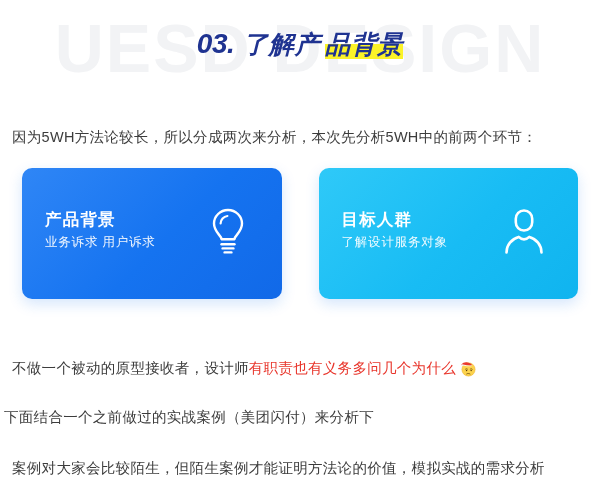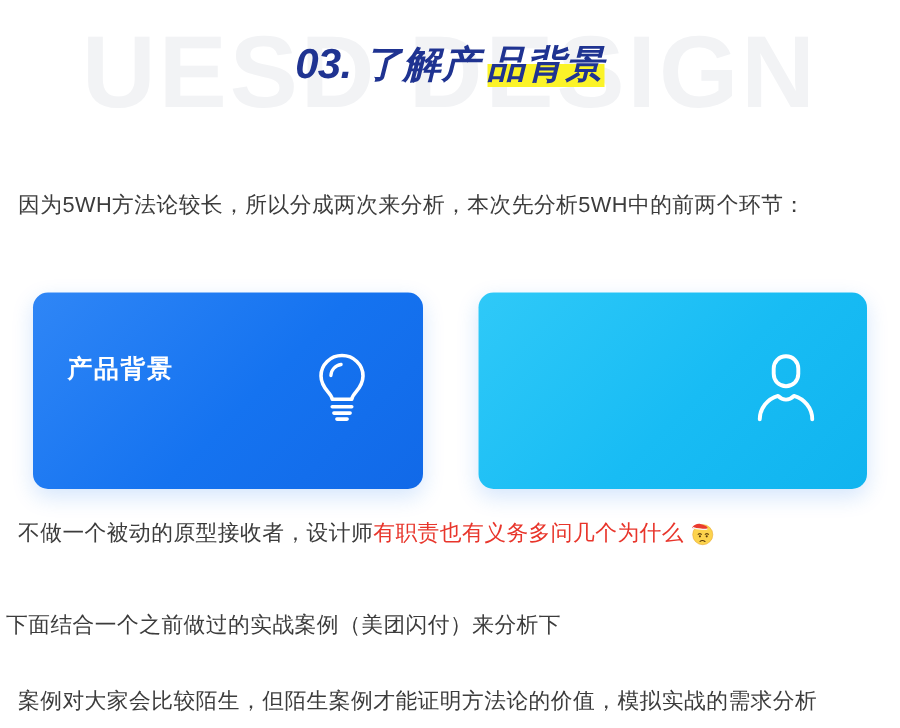--- a/index.html
+++ b/index.html
@@ -83,21 +83,21 @@
     line-height: 22px;
     letter-spacing: 0.3px;
     white-space: nowrap;
   }
 
   .p-intro { position: absolute; left: 12px; top: 114px; margin-top: 12px; }
 
   .red { color: #e8352b; }
   .emoji-svg { vertical-align: -4px; margin-left: 4px; }
 
-  .p-l1 { position: absolute; left: 12px; top: 345px; }
+  .p-l1 { position: absolute; left: 12px; top: 357px; }
   .p-l2 { position: absolute; left: 4px; top: 406px; }
   .p-l3 { position: absolute; left: 12px; top: 445px; margin-top: 12px; }
 
   
   .cards {
     position: absolute;
     left: 22px;
     top: 168px;
     width: 556px;
     height: 131px;
@@ -105,21 +105,20 @@
     gap: 37px;
   }
 
   .card {
     position: relative;
     width: 260px;
     height: 131px;
     border-radius: 10px;
     overflow: hidden;
     box-shadow: 0 5px 14px rgba(22,119,240,0.18);
-    margin-top: 27px;
   }
 
   .card-blue  { background: linear-gradient(135deg, #2f86f6 0%, #1573f0 55%, #1169e8 100%); }
   .card-cyan  { background: linear-gradient(135deg, #2fc9f8 0%, #18bcf4 55%, #10b4ef 100%); }
 
   .card-text {
     position: absolute;
     left: 23px;
     top: 40px;
   }
@@ -164,33 +163,38 @@
   </div>
 </div>
 
 <div class="para p-intro">因为5WH方法论较长，所以分成两次来分析，本次先分析5WH中的前两个环节：</div>
 
 <div class="cards">
 
   <div class="card card-blue">
     <div class="card-text">
       <div class="card-title">产品背景</div>
+      <div class="card-sub">业务诉求 用户诉求</div>
     </div>
     <div class="card-icon">
       <svg viewBox="0 0 44 50" fill="none" stroke="#ffffff" stroke-width="2.4" stroke-linecap="round" stroke-linejoin="round">
         <path d="M22 4c-7.7 0-14 6.1-14 13.6 0 5 2.6 8.3 4.9 11 1.4 1.6 2.4 3 2.6 4.6h13c.2-1.6 1.2-3 2.6-4.6 2.3-2.7 4.9-6 4.9-11C36 10.1 29.7 4 22 4z"></path>
         <path d="M14.6 17.4c0-3.7 3-6.9 6.8-7.4" stroke-width="2.2"></path>
         <path d="M15.5 38.2h13"></path>
         <path d="M16.6 42.4h10.8"></path>
         <path d="M18.6 46.4h6.8"></path>
       </svg>
     </div>
   </div>
 
   <div class="card card-cyan">
+    <div class="card-text">
+      <div class="card-title">目标人群</div>
+      <div class="card-sub">了解设计服务对象</div>
+    </div>
     <div class="card-icon">
       <svg viewBox="0 0 44 50" fill="none" stroke="#ffffff" stroke-width="2.6" stroke-linecap="round" stroke-linejoin="round">
         <path d="M22 4.5c-4.7 0-8.2 3.6-8.2 8.3v3.4c0 4.7 3.5 8.3 8.2 8.3s8.2-3.6 8.2-8.3v-3.4c0-4.7-3.5-8.3-8.2-8.3z"></path>
         <path d="M4.5 46.5c0-7.4 5.2-13.6 12.2-15.6 1.6 1.6 3.3 2.5 5.3 2.5s3.7-.9 5.3-2.5c7 2 12.2 8.2 12.2 15.6"></path>
       </svg>
     </div>
   </div>
 
 </div>
 

